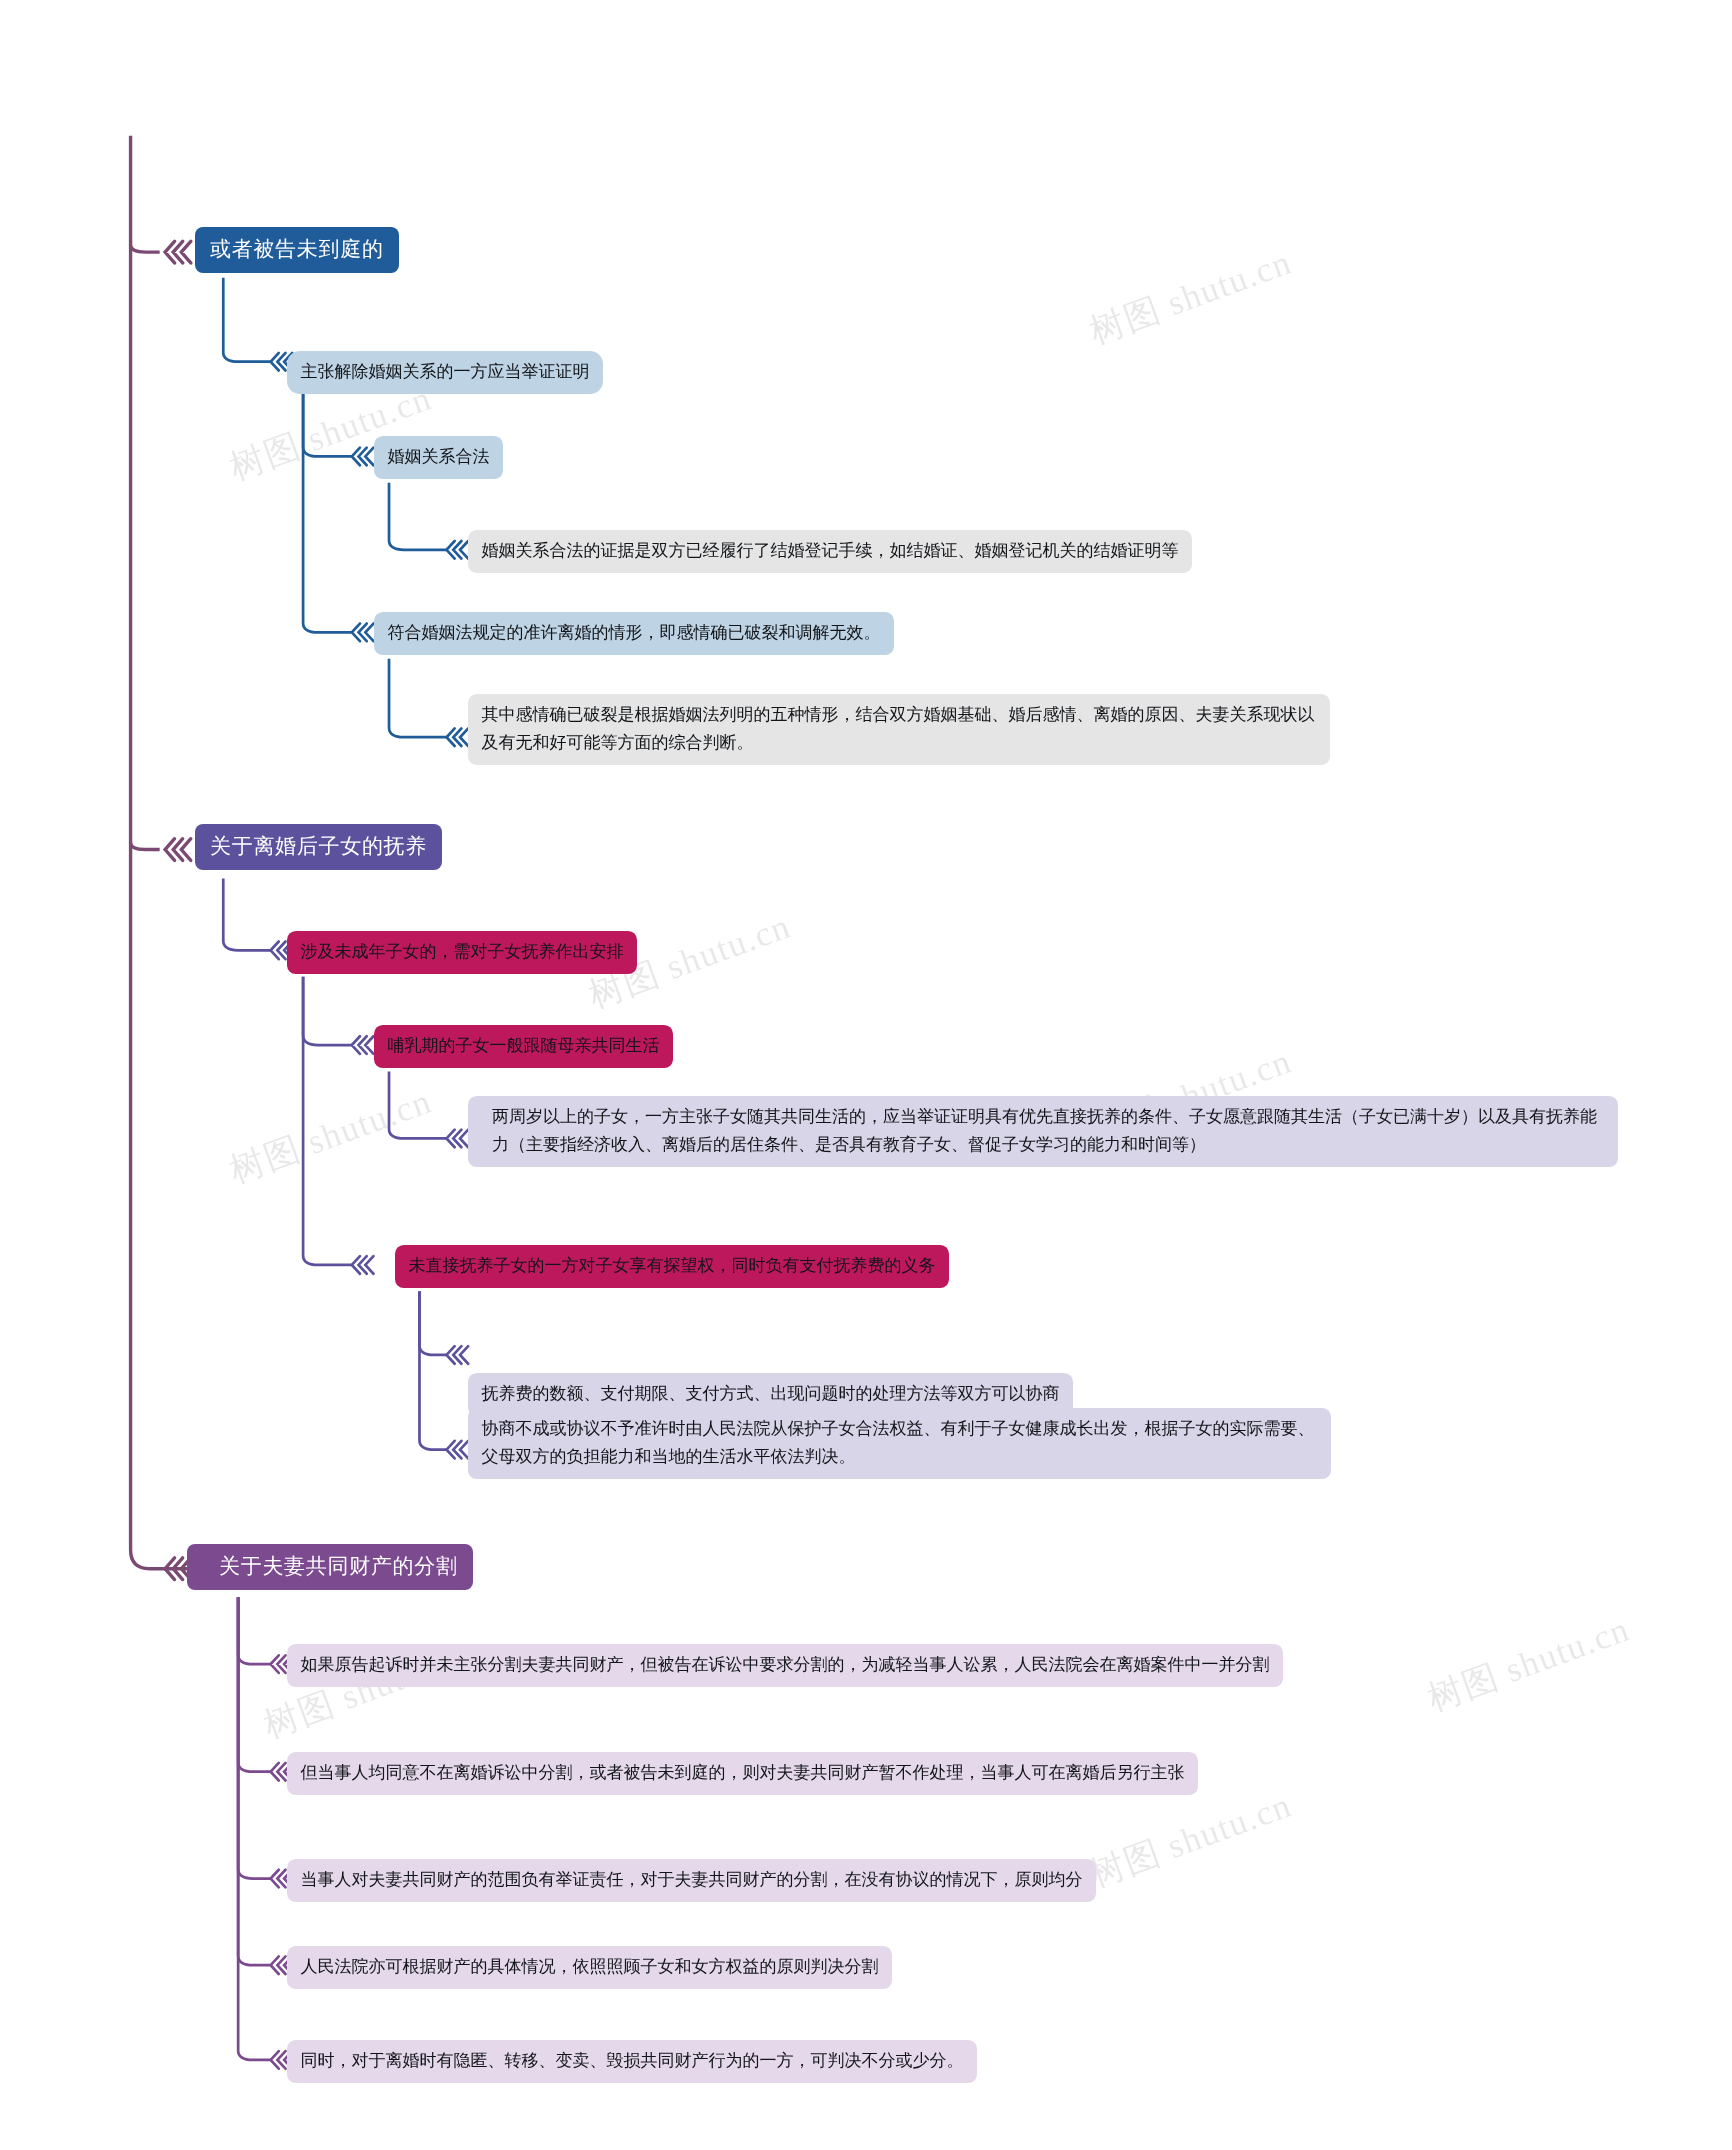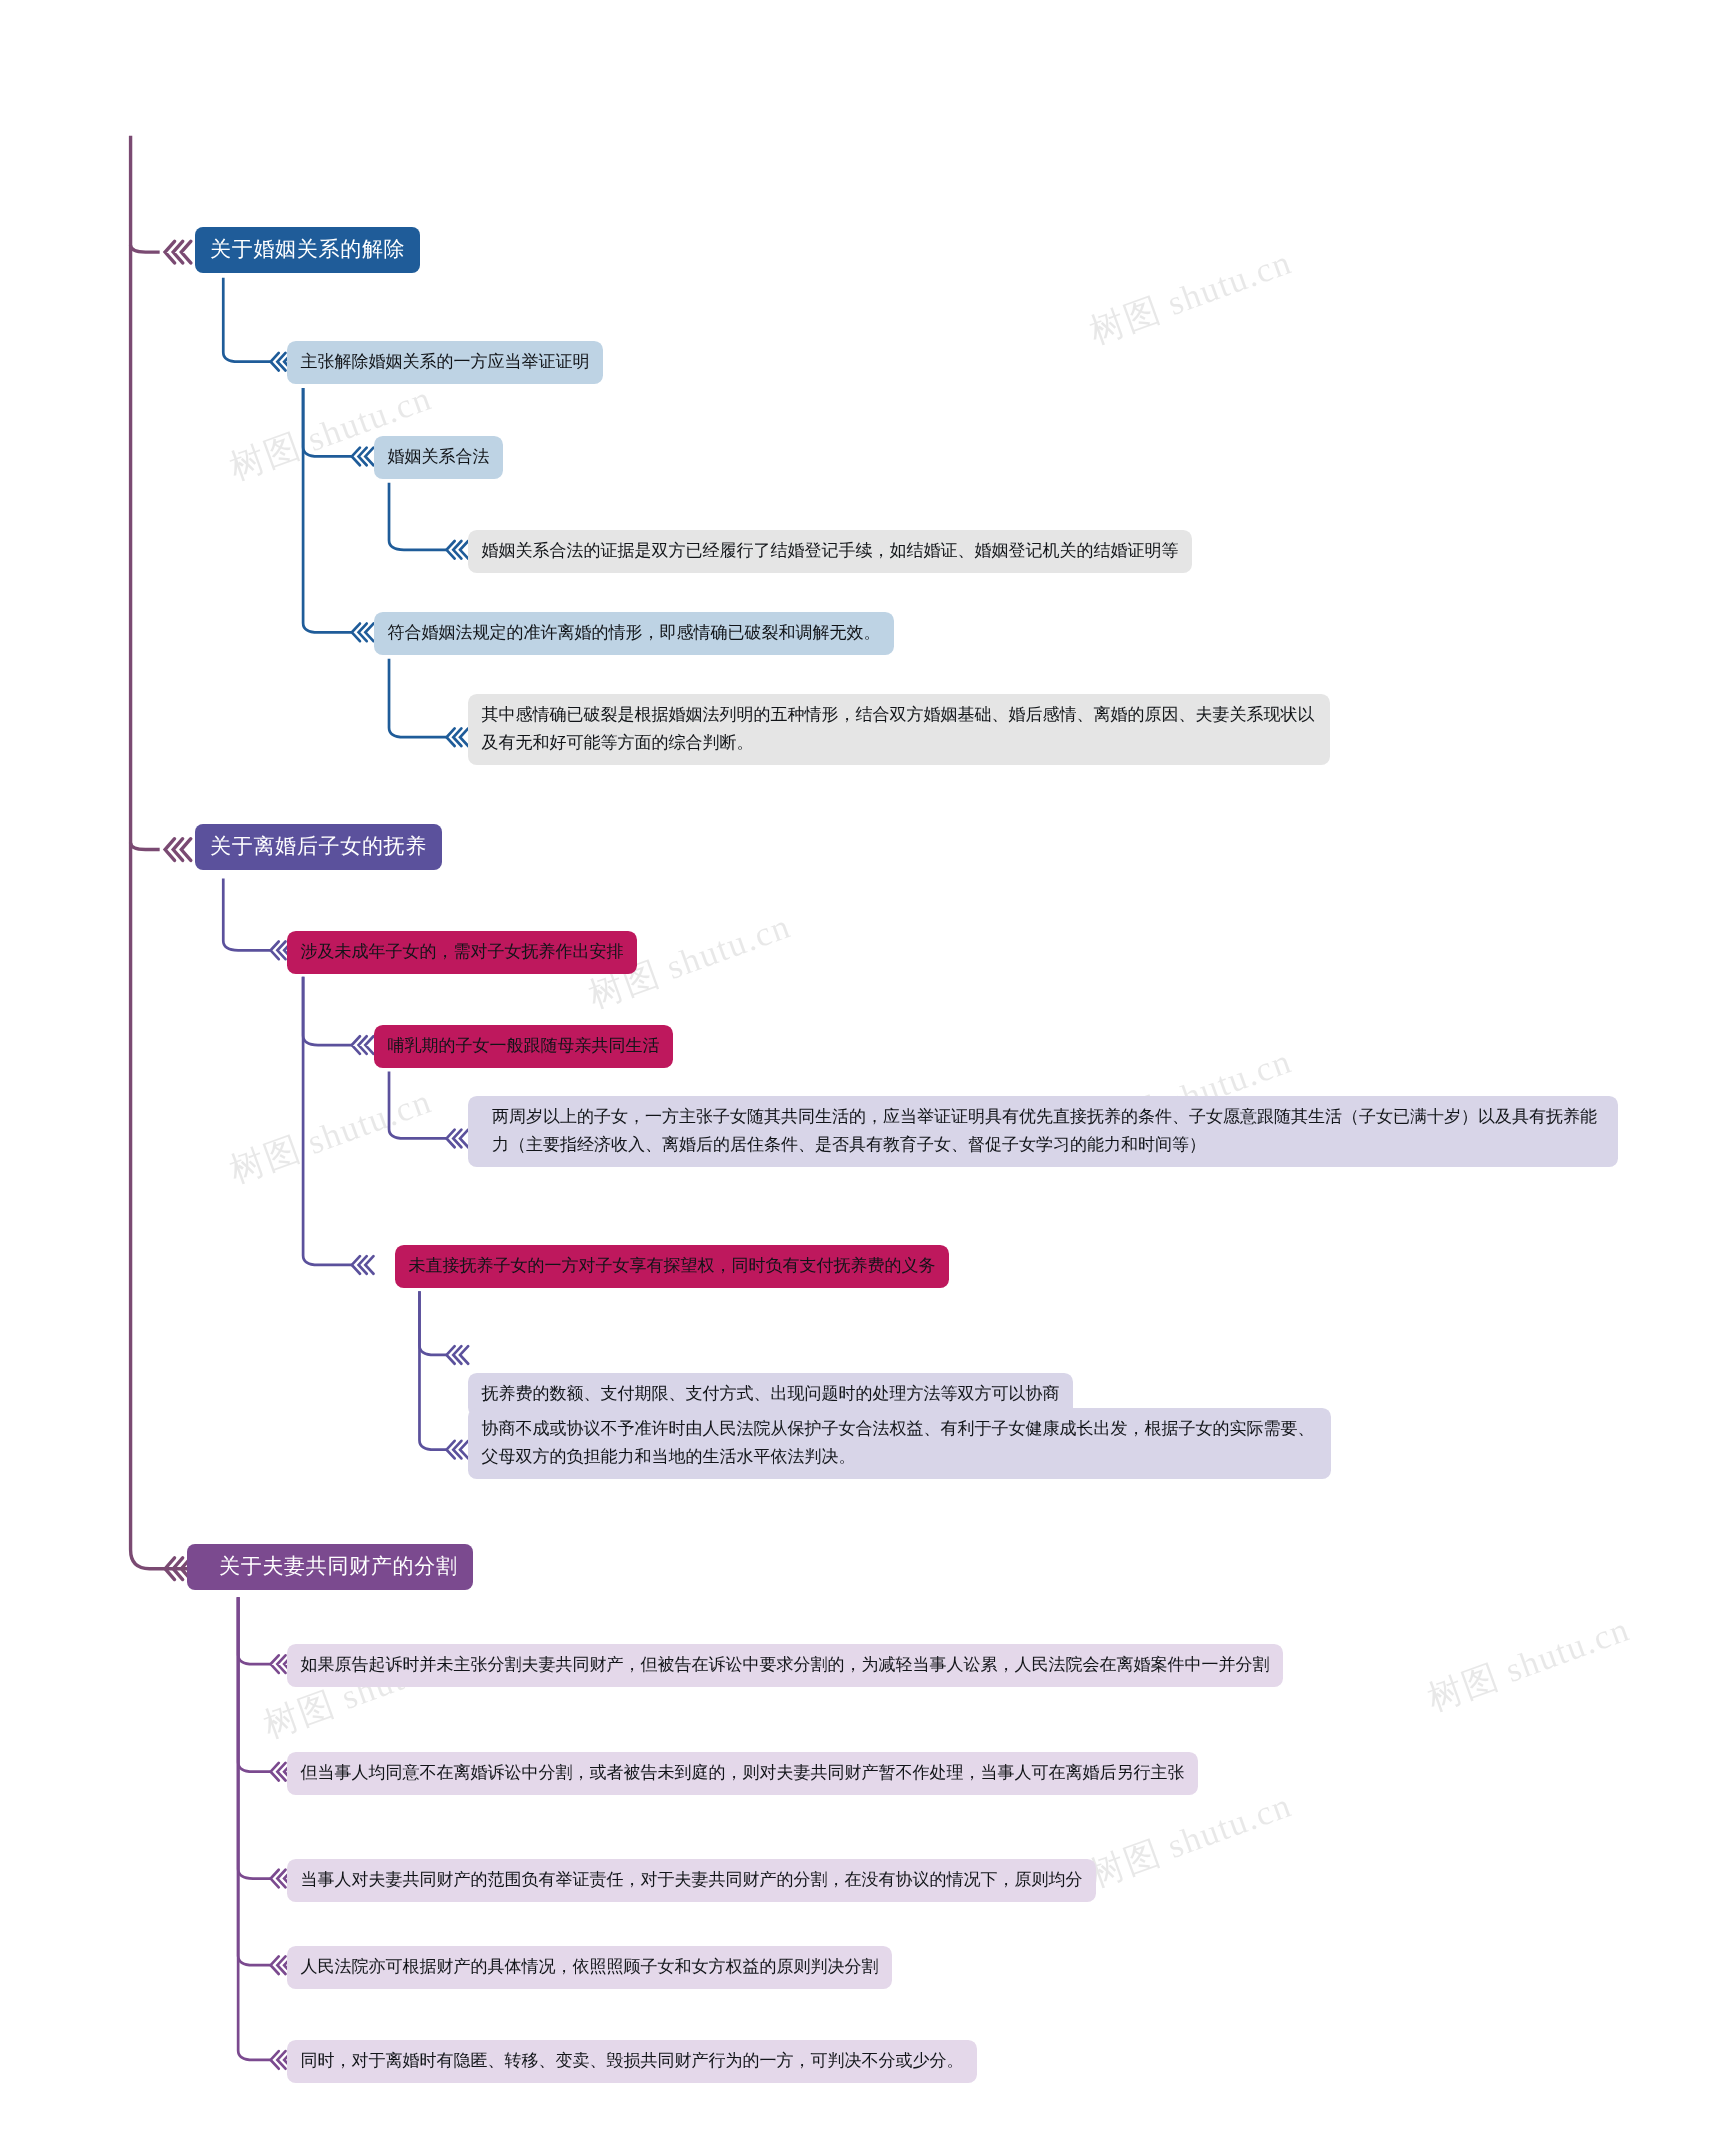--- a/index.html
+++ b/index.html
@@ -152,24 +152,24 @@
         <path d="M412,2605 L400,2618 L412,2631 M422,2605 L410,2618 L422,2631 M432,2605 L420,2618 L432,2631"></path>
         <path d="M412,2763 L400,2776 L412,2789 M422,2763 L410,2776 L422,2789 M432,2763 L420,2776 L432,2789"></path>
         <path d="M412,2891 L400,2904 L412,2917 M422,2891 L410,2904 L422,2917 M432,2891 L420,2904 L432,2917"></path>
         <path d="M412,3031 L400,3044 L412,3057 M422,3031 L410,3044 L422,3057 M432,3031 L420,3044 L432,3057"></path>
       </g>
     </g>
   </svg>
 
 
   <div class="node lvl1 c-blue" style="left:195px; top:227px;">
-    <span class="txt">关于婚姻关系的解除</span>
-  </div>
-
-  <div class="node leaf t-blue1" style="left:287px; top:341px;">
+    <span class="txt">或者被告未到庭的</span>
+  </div>
+
+  <div class="node leaf t-blue1" style="left:287px; top:351px;border-radius:13px;">
     <span class="txt">主张解除婚姻关系的一方应当举证证明</span>
   </div>
 
   <div class="node leaf t-blue1" style="left:374px; top:436px;">
     <span class="txt">婚姻关系合法</span>
   </div>
 
   <div class="node leaf t-blue2" style="left:468px; top:530px;">
     <span class="txt">婚姻关系合法的证据是双方已经履行了结婚登记手续，如结婚证、婚姻登记机关的结婚证明等</span>
   </div>

